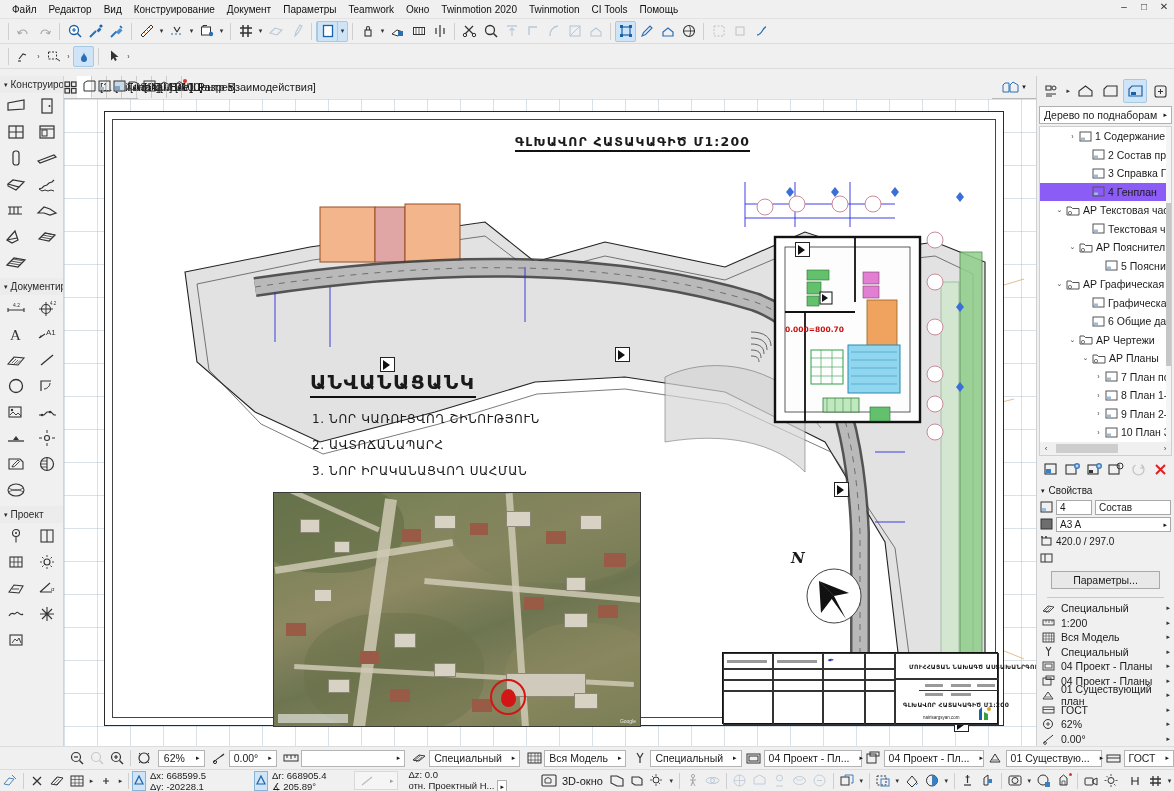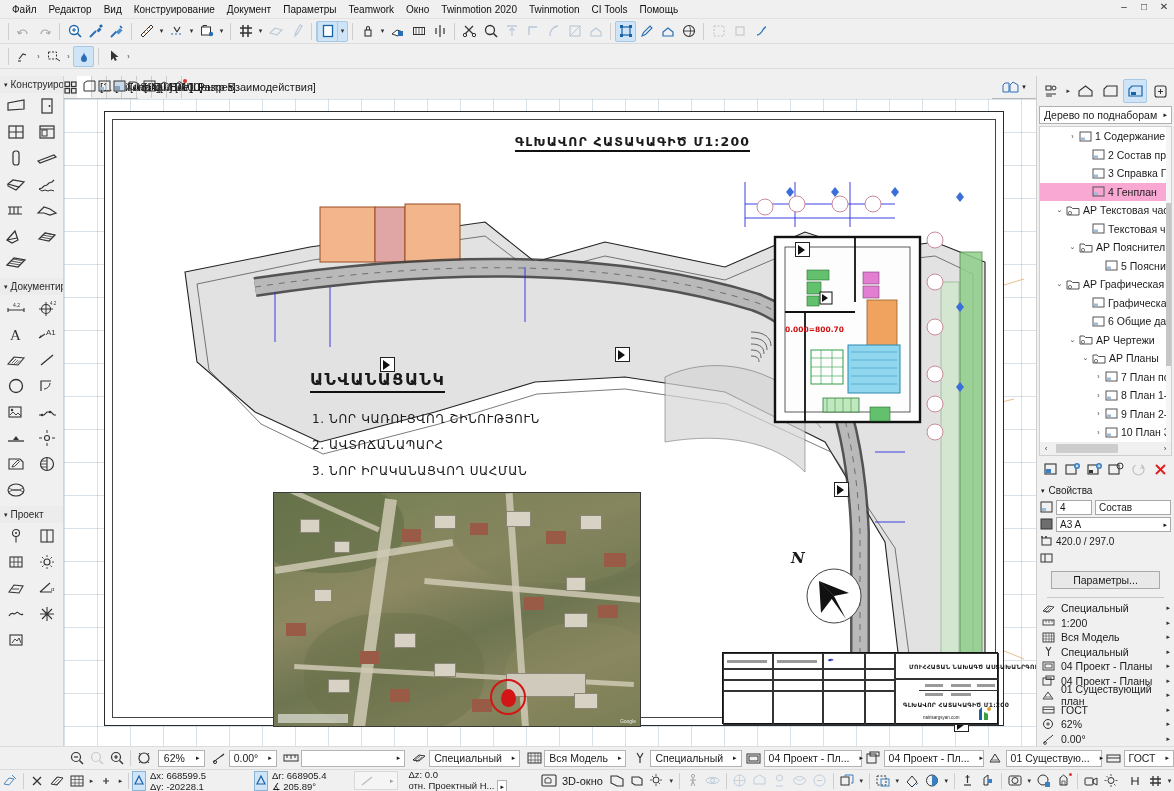--- a/index.html
+++ b/index.html
@@ -107,21 +107,21 @@
 
   .draw-title {
     position: absolute; left: 410px; top: 22px;
     font-family: "DejaVu Sans", sans-serif;
     font-size: 12.5px; font-weight: bold; letter-spacing: 1.2px;
     border-bottom: 2px solid #111; padding-bottom: 1px; white-space: nowrap;
   }
   .leg-title {
     position: absolute; left: 205px; top: 258px;
     font-family: "DejaVu Sans", sans-serif;
-    font-size: 16px; font-weight: bold; letter-spacing: 1.5px;
+    font-size: 20px; font-weight: bold; letter-spacing: 1.5px;
     border-bottom: 2px solid #111; padding-bottom: 2px;
   }
   .leg-item {
     position: absolute; left: 207px;
     font-family: "DejaVu Sans", sans-serif;
     font-size: 12px; letter-spacing: .6px; white-space: nowrap;
   }
 
   .aerial {
     position: absolute; left: 168px; top: 380px; width: 368px; height: 235px;
@@ -183,21 +183,21 @@
   .navbtn.on { background: #cfe4f7; border: 1px solid #a8c9e4; }
   .nav-combo {
     height: 18px; margin: 0 2px 2px 2px; background: #fff; border: 1px solid #b0b0b0;
     display: flex; align-items: center; padding: 0 4px; font-size: 10.5px; cursor: default;
   }
   .nav-combo .ar { margin-left: auto; font-size: 7px; }
   .tree { flex: 1; background: #fff; margin: 0 2px; overflow: hidden; position: relative;
           border: 1px solid #cfcfcf; }
   .trow { display: flex; align-items: center; height: 18.5px; font-size: 10.5px; white-space: nowrap;
           cursor: default; }
-  .trow.sel { background: #f9a8d4; }
+  .trow.sel { background: #8b5cf6; }
   .trow .tw { width: 13px; text-align: center; font-size: 7px; color: #444; flex: none; }
   .trow .ticon { flex: none; margin-right: 3px; display: flex; }
   .treescroll-h { position: absolute; left: 0; right: 0; bottom: 0; height: 13px; background: #f0f0f0;
                   display: flex; align-items: center; }
   .hs-arrow { width: 12px; text-align: center; font-size: 8px; color: #444; cursor: default; }
   .hs-thumb { height: 9px; background: #cdcdcd; border-radius: 1px; width: 62px; margin-left: 4px; }
   .treescroll-v { position: absolute; right: 0; top: 0; bottom: 13px; width: 5px; background: #f5f5f5; }
   .treescroll-v i { position: absolute; left: 0; width: 5px; background: #c6c6c6; top: 24%; height: 52%;
                     display: block; }
 

